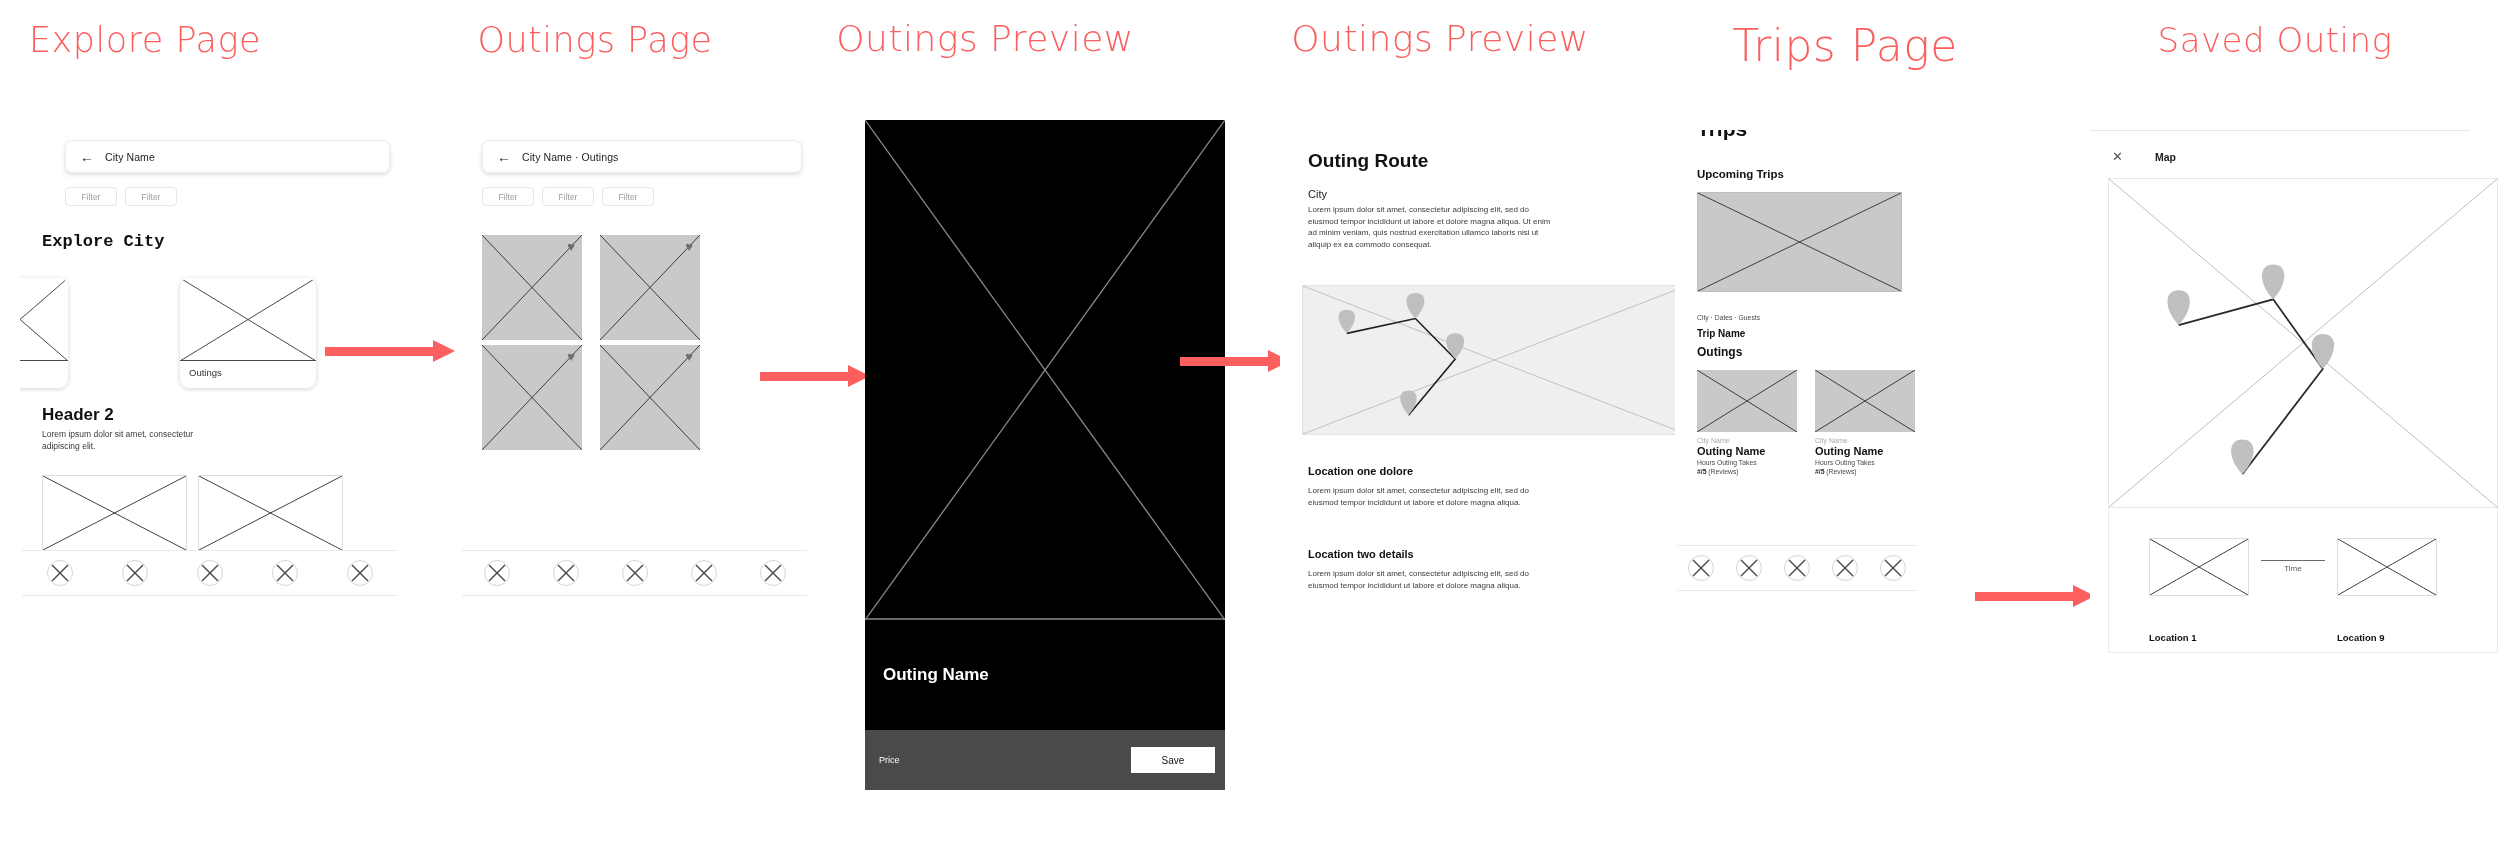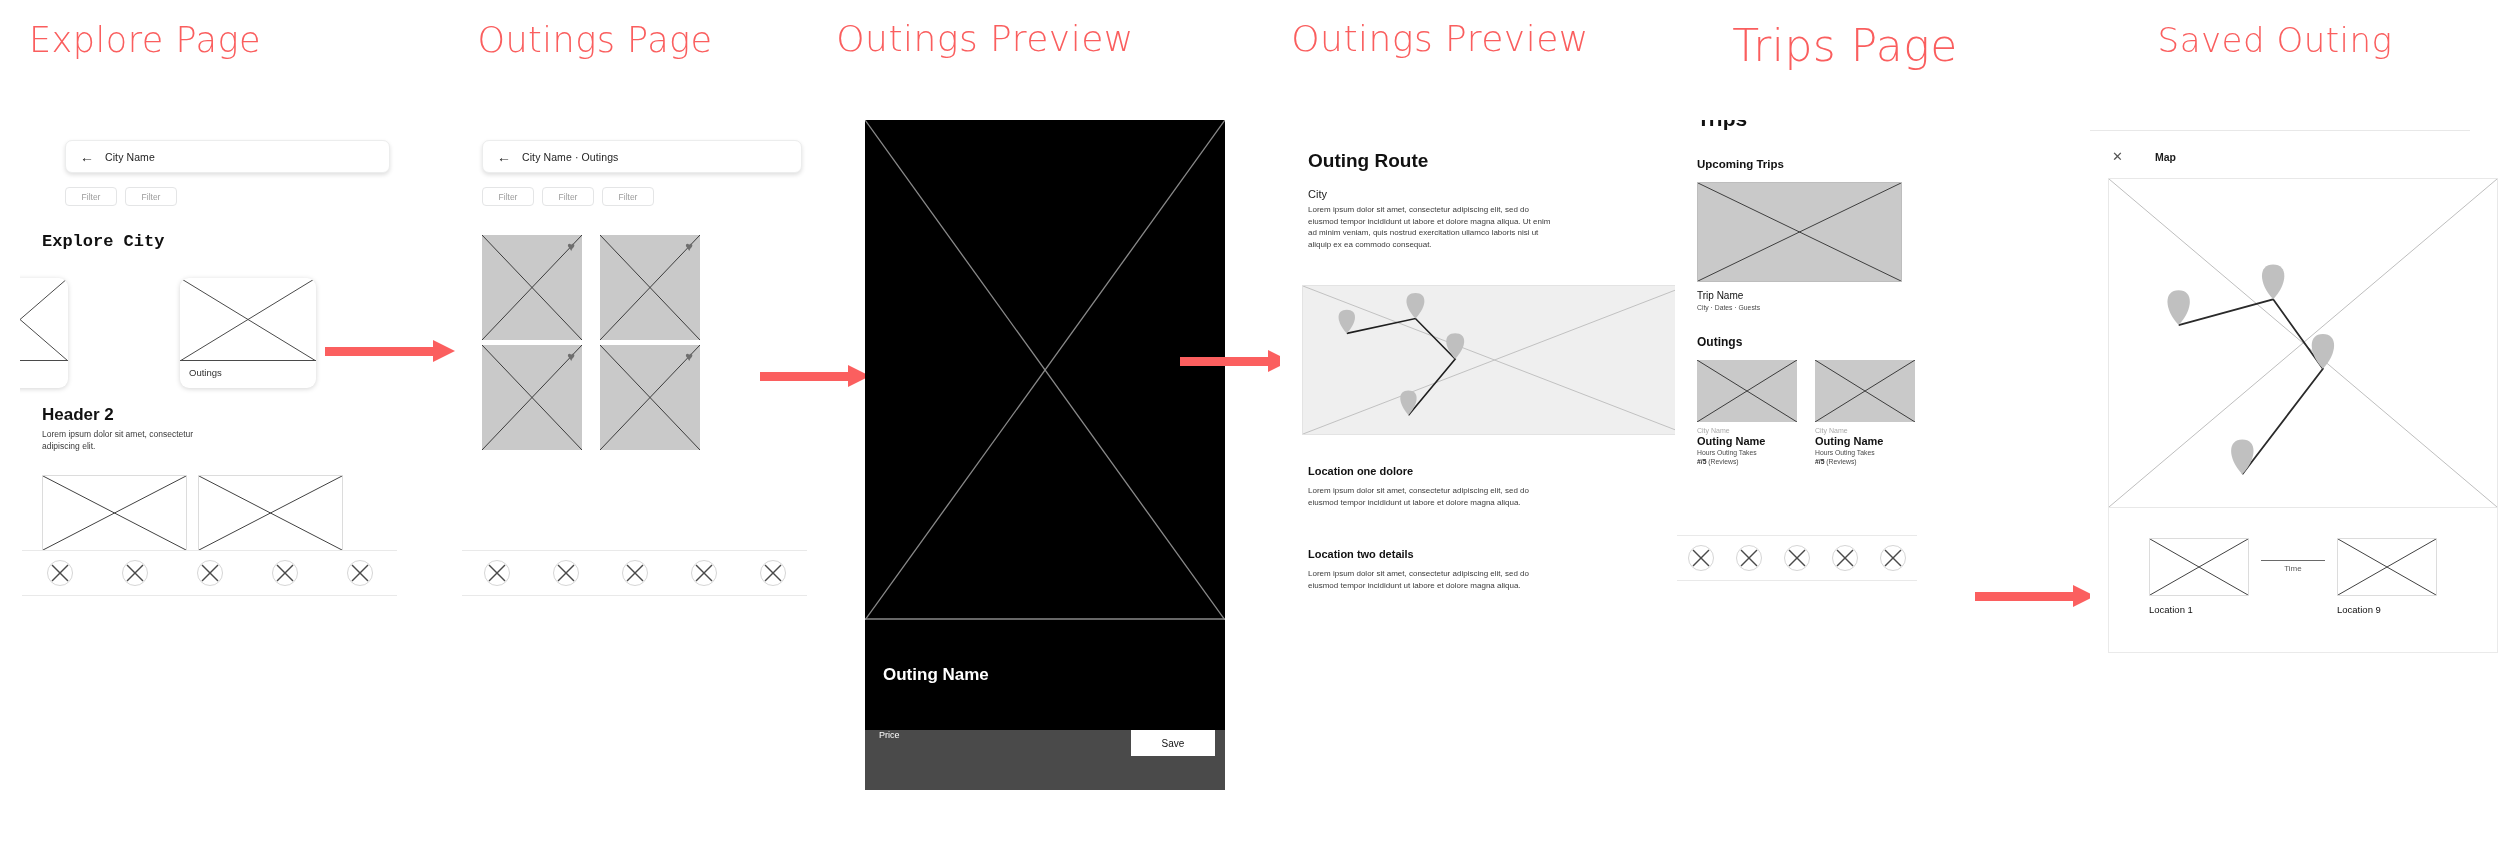--- a/index.html
+++ b/index.html
@@ -132,38 +132,38 @@
   .darkphone .titlebar {
     position: absolute; left: 0; right: 0;
     background: #000; color: #fff;
     display: flex; align-items: center;
     padding-left: 18px;
     font-size: 17px; font-weight: bold;
   }
   .darkphone .pricebar {
     position: absolute; left: 0; right: 0; bottom: 0;
     background: #4a4a4a;
-    display: flex; align-items: flex-start; justify-content: space-between;
+    display: flex; align-items: center; justify-content: space-between;
     padding: 0 10px 0 14px;
   }
   .pricebar .price { color: #fff; font-size: 9px; }
   .pricebar .savebtn {
     background: #fff; color: #111;
     font-size: 10px;
     width: 84px; height: 26px;
     display: flex; align-items: center; justify-content: center;
   }
 
   
   .routemap { position: absolute; background: #efefef; border: 1px solid #e3e3e3; overflow: hidden; }
   .routemap svg { position: absolute; inset: 0; width: 100%; height: 100%; }
 
   .divider { position: absolute; height: 1px; background: #e8e8e8; }
 
-  .label-bold { font-size: 9.5px; font-weight: normal; color: #111; }
+  .label-bold { font-size: 9.5px; font-weight: bold; color: #111; margin-top: 28px; }
   .time-label { font-size: 8px; color: #5a5a5a; text-align: center; }
   .time-line { height: 1px; background: #6a6a6a; }
 
   .close-x { font-size: 13px; color: #555; line-height: 1; }
   .maplabel { font-size: 10.5px; color: #1d1d1d; font-weight: bold; }
 </style>
 </head>
 <body>
 
 <div class="board">
@@ -434,21 +434,21 @@
       </svg>
     </div>
 
     <div class="h3" style="position:absolute;left:28px;top:335px;font-size:11px;">Location one dolore</div>
     <div class="body-sm" style="position:absolute;left:28px;top:355px;width:250px;font-size:8px;">Lorem ipsum dolor sit amet, consectetur adipiscing elit, sed do eiusmod tempor incididunt ut labore et dolore magna aliqua.</div>
 
     <div class="h3" style="position:absolute;left:28px;top:418px;font-size:11px;">Location two details</div>
     <div class="body-sm" style="position:absolute;left:28px;top:438px;width:250px;font-size:8px;">Lorem ipsum dolor sit amet, consectetur adipiscing elit, sed do eiusmod tempor incididunt ut labore et dolore magna aliqua.</div>
   </div>
 
-  <div class="screen" style="left:1675px;top:120px;width:400px;height:660px;">
+  <div class="screen" style="left:1675px;top:130px;width:400px;height:660px;">
 
     <div class="h1" style="position:absolute;left:22px;top:-13px;font-size:21px;">Trips</div>
 
     <div class="h3" style="position:absolute;left:22px;top:38px;font-size:11.5px;">Upcoming Trips</div>
 
     <div class="ph filled" style="position:absolute;left:22px;top:62px;width:205px;height:100px;">
       <svg viewBox="0 0 205 100" preserveAspectRatio="none">
         <line x1="0" y1="0" x2="205" y2="100" stroke="#3c3c3c" stroke-width="1"></line>
         <line x1="205" y1="0" x2="0" y2="100" stroke="#3c3c3c" stroke-width="1"></line>
       </svg>

